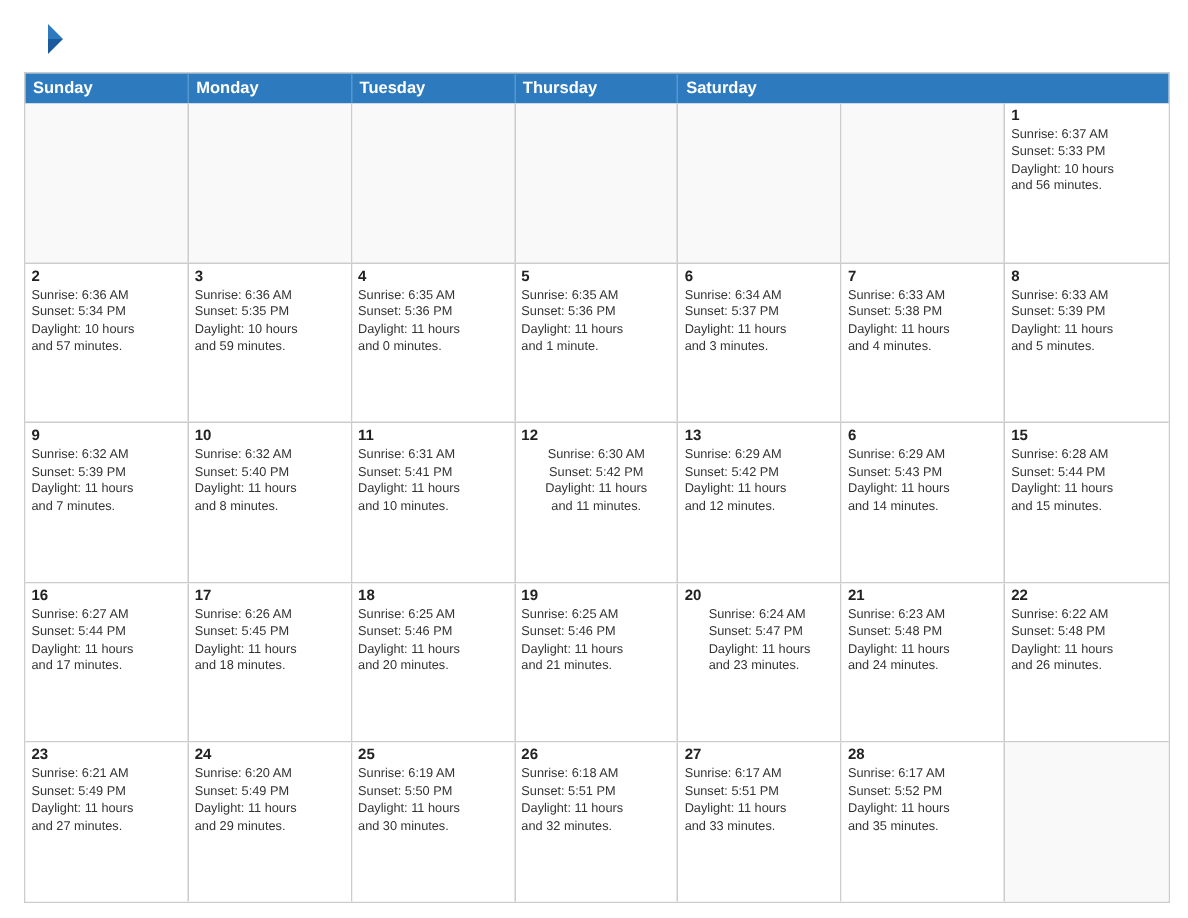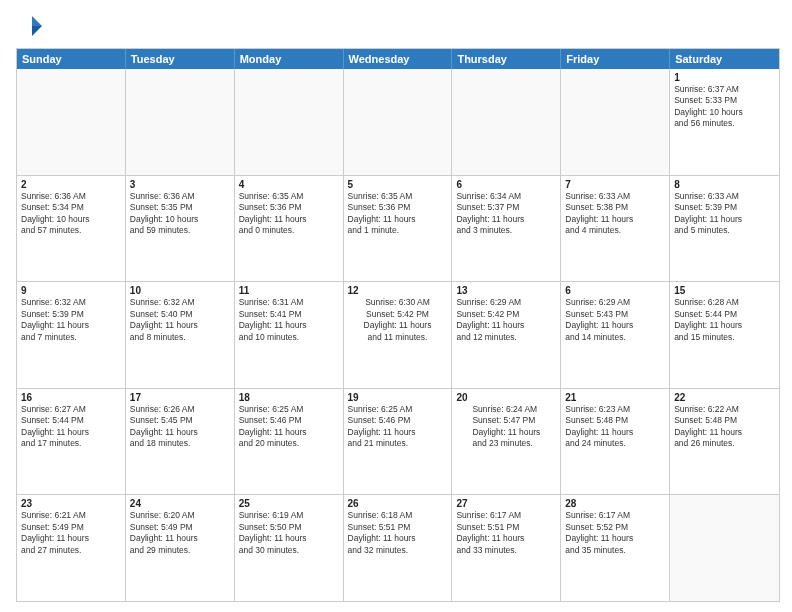--- a/index.html
+++ b/index.html
@@ -134,25 +134,23 @@
     </div>
     <div class="title-block">
       <div class="month-title"></div>
       <div class="location"></div>
     </div>
   </div>
 
   <div class="calendar">
     <div class="cal-header">
     <div class="cal-header-cell">Sunday</div>
+        <div class="cal-header-cell">Monday</div>
         <div class="cal-header-cell">Tuesday</div>
-        <div class="cal-header-cell">Monday</div>
-        <div class="cal-header-cell">Wednesday</div>
         <div class="cal-header-cell">Thursday</div>
-        <div class="cal-header-cell">Friday</div>
         <div class="cal-header-cell">Saturday</div>
       </div>
     <div class="cal-body">
     <div class="cal-row">
           <div class="cal-cell empty"></div>
           <div class="cal-cell empty"></div>
           <div class="cal-cell empty"></div>
           <div class="cal-cell empty"></div>
           <div class="cal-cell empty"></div>
           <div class="cal-cell empty"></div>

